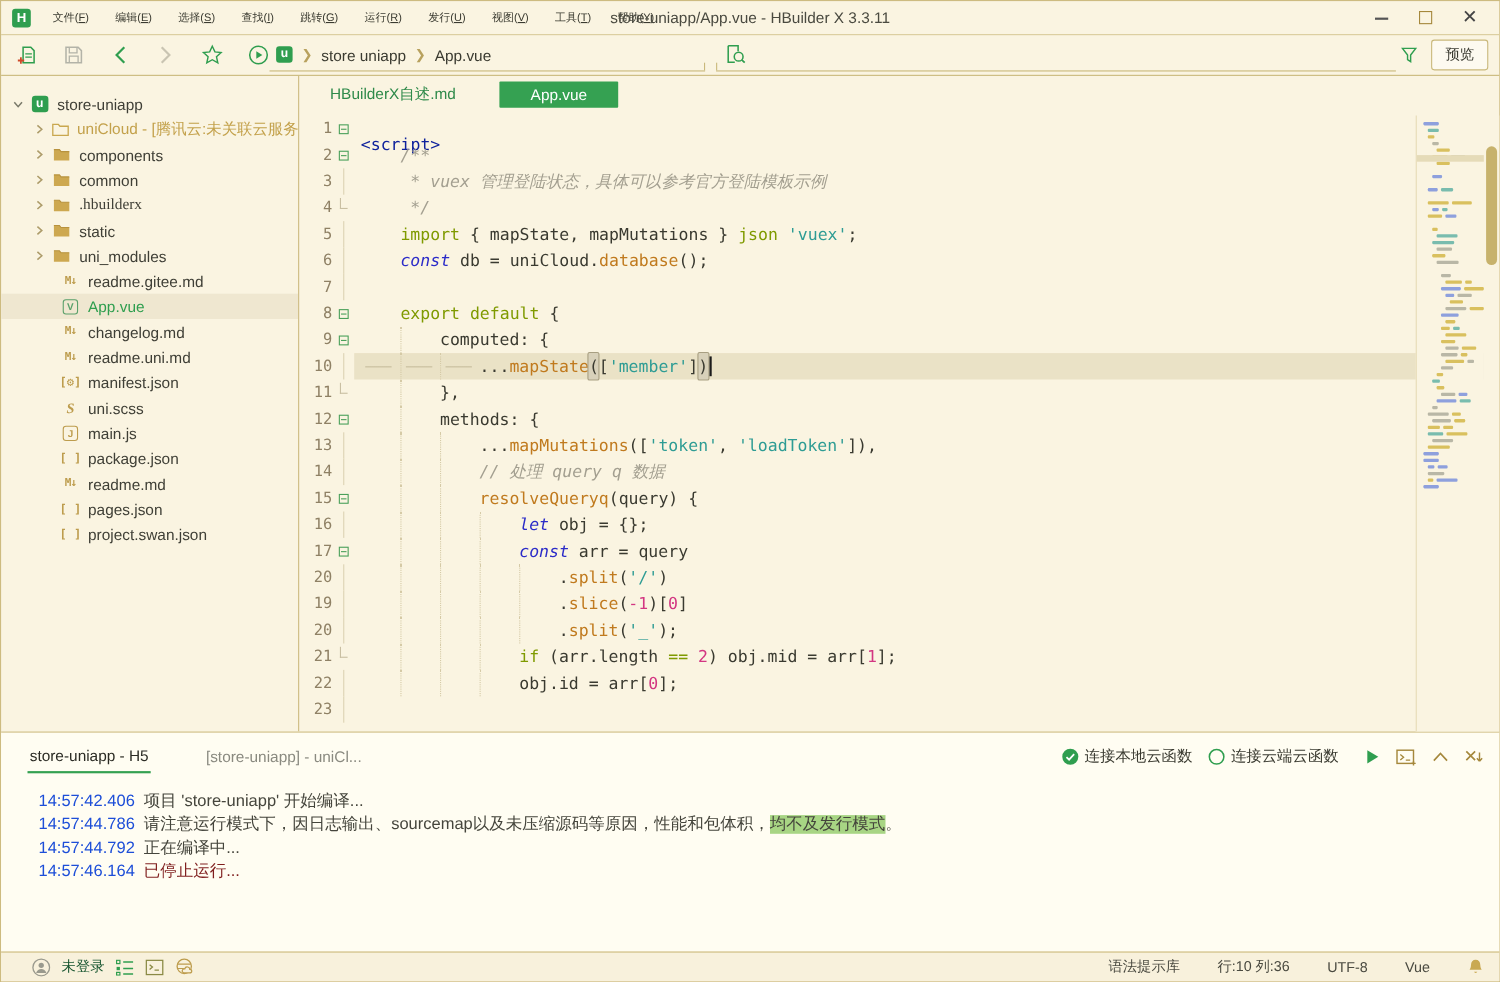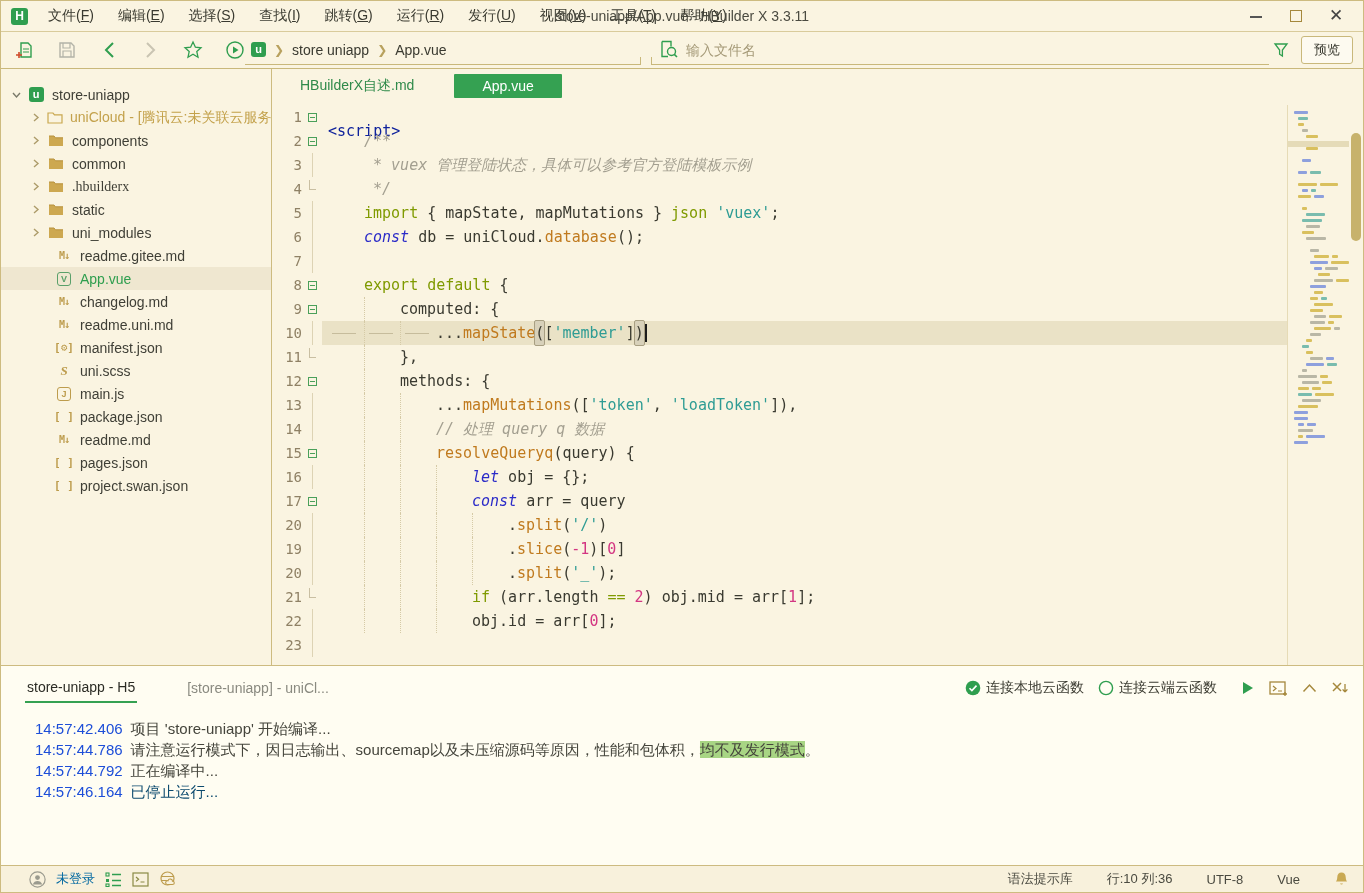--- a/index.html
+++ b/index.html
@@ -4,21 +4,21 @@
 <style>
   *{margin:0;padding:0;box-sizing:border-box;}
   html,body{width:1364px;height:893px;overflow:hidden;}
   body{font-family:"Liberation Sans","DejaVu Sans",sans-serif;background:#faf4e1;color:#3a3a30;}
   .window{position:relative;width:1364px;height:893px;border:1px solid #cdbb80;display:flex;flex-direction:column;background:#faf4e1;}
 
   
   .titlebar{height:31px;flex:none;display:flex;align-items:center;border-bottom:1px solid #d9cb9b;padding:0 8px;position:relative;}
   .logo{width:17px;height:17px;background:#2f9e4f;color:#fff;border-radius:3px;font:bold 12px/17px "Liberation Sans",sans-serif;text-align:center;margin:0 10px 0 2px;}
   .menubar{display:flex;gap:4px;}
-  .menu-item{padding:3px 10px;font-size:14px;color:#3a3a30;cursor:default;}
+  .menu-item{padding:3px 10px;font-size:10px;color:#3a3a30;cursor:default;}
   .menu-item u{text-decoration:underline;}
   .title{position:absolute;left:0;right:0;text-align:center;font-size:14px;color:#4a4a40;pointer-events:none;}
   .winbtns{margin-left:auto;display:flex;gap:26px;align-items:center;padding-right:12px;z-index:2;}
   .winbtn{width:14px;height:14px;position:relative;cursor:default;}
   .wb-min::after{content:"";position:absolute;left:1px;right:1px;top:7px;border-top:2px solid #555;}
   .wb-max::after{content:"";position:absolute;inset:1px;border:1.5px solid #a5883c;}
   .wb-close{font-size:17px;line-height:13px;color:#444;text-align:center;}
 
   
   .toolbar{height:37px;flex:none;display:flex;align-items:center;border-bottom:1px solid #c9b87b;position:relative;}
@@ -92,27 +92,27 @@
   .console{height:200px;flex:none;border-top:1px solid #cdbb80;background:#fffdf2;display:flex;flex-direction:column;}
   .chead{height:44px;flex:none;display:flex;align-items:center;padding:0 14px 0 24px;}
   .ctab{font-size:14px;color:#2b2b24;padding:6px 2px;margin-right:48px;cursor:default;}
   .ctab.active{border-bottom:2px solid #35a152;}
   .ctab.dim{color:#8a8a80;}
   .cactions{margin-left:auto;display:flex;align-items:center;gap:14px;font-size:14px;color:#3a3a30;}
   .cact{display:flex;align-items:center;gap:5px;cursor:default;}
   .clogs{padding:8px 0 0 34px;font-size:15px;line-height:21px;color:#45453c;}
   .logline{white-space:nowrap;}
   .ltime{color:#1d4ed8;margin-right:8px;}
-  .lred{color:#0c4a6e;}
+  .lred{color:#7f1d1d;}
   .lhl{background:#a8d584;}
 
   
   .statusbar{height:27px;flex:none;border-top:1px solid #cdbb80;background:#f8f1dc;display:flex;align-items:center;font-size:13px;color:#4a4a40;padding:0 14px 0 28px;}
   .sleft{display:flex;align-items:center;gap:10px;}
-  .login-lbl{color:#0369a1;}
+  .login-lbl{color:#14532d;}
   .sright{margin-left:auto;display:flex;align-items:center;gap:34px;}
   svg{display:block;}
 </style>
 </head>
 <body>
 
 <div class="window">
 
   <div class="titlebar">
     <div class="logo">H</div>
@@ -181,21 +181,20 @@
       <span class="crumbtxt">App.vue</span>
     </div>
     <div class="searchfield">
       <span>
         <svg width="19" height="19" viewBox="0 0 19 19">
             <path d="M3 1.5h9v5M3 1.5v15h6" fill="none" stroke="#2f9e4f" stroke-width="1.4"></path>
             <circle cx="12.5" cy="11.5" r="4" fill="none" stroke="#2f9e4f" stroke-width="1.4"></circle>
             <path d="M15.3 14.4L18 17" stroke="#2f9e4f" stroke-width="1.6"></path>
           </svg>
       </span>
-      <input type="text" placeholder="输入文件名" style="">
     </div>
     <span class="funnel">
       <svg width="16" height="16" viewBox="0 0 16 16">
           <path d="M2 2h12l-4.6 6v6l-2.8-1.8V8z" fill="none" stroke="#2f9e4f" stroke-width="1.3"></path>
         </svg>
     </span>
     <button class="preview-btn">预览</button>
   </div>
 
   <div class="main">

